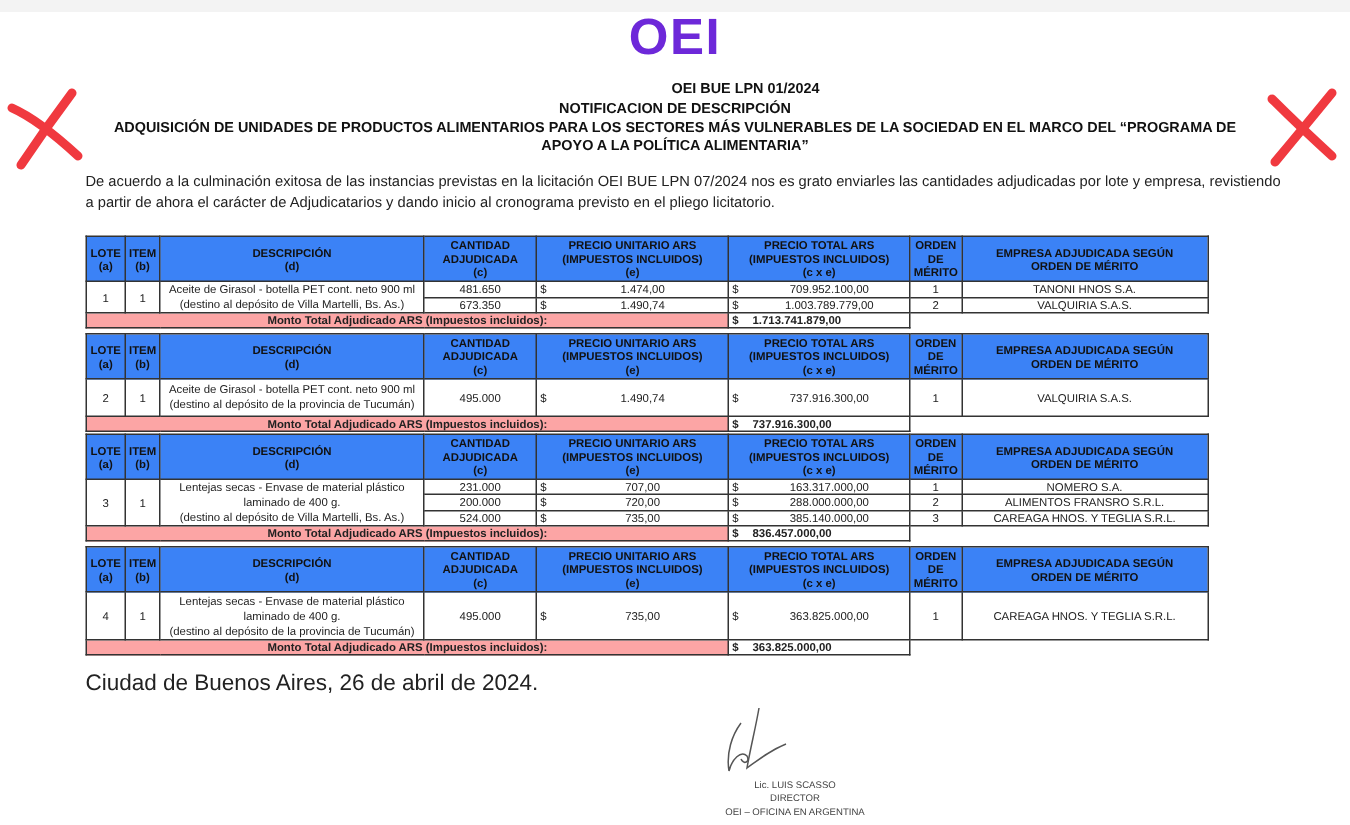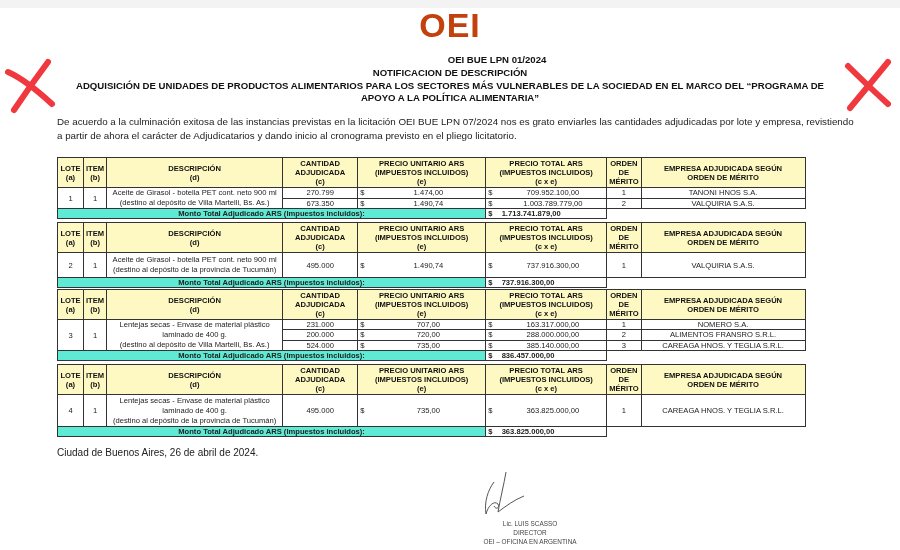--- a/index.html
+++ b/index.html
@@ -4,55 +4,55 @@
 <style>
   html, body { margin: 0; padding: 0; }
   body {
     width: 900px; height: 550px; overflow: hidden; background: #ffffff;
     font-family: "Liberation Sans", sans-serif; color: #111; position: relative;
   }
   .topband { position: absolute; left: 0; top: 0; width: 900px; height: 8px; background: #f3f3f3; }
   .logo {
     position: absolute; left: 0; width: 900px; top: 6px; text-align: center;
     font-family: "Liberation Sans", sans-serif; font-weight: bold; font-size: 34px;
-    color: #c2410c; letter-spacing: 1px;
+    color: #6d28d9; letter-spacing: 1px;
   }
   .hdr { position: absolute; left: 0; width: 900px; text-align: center; font-weight: bold; font-size: 9.6px; color: #111; }
   .hdr1 { top: 54px; padding-left: 47px; }
   .hdr2 { top: 67px; }
   .hdr3 { top: 80px; left: 60px; width: 780px; line-height: 12px; }
   .intro {
     position: absolute; left: 57px; top: 115px; width: 800px; font-size: 9.8px; line-height: 14px; color: #222;
   }
   .xmark { position: absolute; }
   .xmark.left { left: 4px; top: 58px; }
   .xmark.right { left: 842px; top: 58px; }
 
   table.lot {
     position: absolute; left: 57px; border-collapse: collapse; font-size: 7.6px; color: #222;
     table-layout: fixed;
   }
   table.lot td, table.lot th { border: 1px solid #333; padding: 0 2px; }
   table.lot th {
-    background: #fef9c3; font-weight: bold; text-align: center; line-height: 9px; font-size: 7.6px; color: #111;
+    background: #3b82f6; font-weight: bold; text-align: center; line-height: 9px; font-size: 7.6px; color: #111;
   }
   table.lot .c { text-align: center; }
   table.lot .dol { border-right: none; text-align: left; }
   table.lot .amt { border-left: none; text-align: center; }
-  table.lot tr.total td.label { background: #5eead4; text-align: center; font-weight: bold; }
+  table.lot tr.total td.label { background: #fca5a5; text-align: center; font-weight: bold; }
   table.lot tr.total td.tot-dol { border-right: none; font-weight: bold; text-align: left; }
   table.lot tr.total td.tot-amt { border-left: none; font-weight: bold; text-align: left; }
   table.lot tr.total td.blank { border: none; background: transparent; }
   .col-lote { width: 26px; } .col-item { width: 22px; } .col-desc { width: 176px; }
   .col-cant { width: 75px; } .col-pu-d { width: 14px; } .col-pu-a { width: 114px; }
   .col-pt-d { width: 14px; } .col-pt-a { width: 107px; } .col-orden { width: 34px; } .col-emp { width: 164px; }
 
   #t1 { top: 157px; } #t2 { top: 222px; } #t3 { top: 289px; } #t4 { top: 364px; }
 
-  .date { position: absolute; left: 57px; top: 447px; font-size: 10px; color: #222; }
+  .date { position: absolute; left: 57px; top: 447px; font-size: 15px; color: #222; }
   .sig { position: absolute; left: 472px; top: 470px; }
   .sigtext { position: absolute; left: 440px; width: 180px; text-align: center; font-size: 6.4px; color: #444; line-height: 9px; }
   .sigtext.l1 { top: 519px; } .sigtext.l2 { top: 528px; } .sigtext.l3 { top: 537px; }
 </style>
 </head>
 <body>
 
 <div class="topband"></div>
 
 <div class="logo">OEI</div>
@@ -94,21 +94,21 @@
           <th><span>CANTIDAD</span><br><span>ADJUDICADA</span><br><span>(c)</span></th>
           <th colspan="2"><span>PRECIO UNITARIO ARS</span><br><span>(IMPUESTOS INCLUIDOS)</span><br><span>(e)</span></th>
           <th colspan="2"><span>PRECIO TOTAL ARS</span><br><span>(IMPUESTOS INCLUIDOS)</span><br><span>(c x e)</span></th>
           <th><span>ORDEN</span><br><span>DE</span><br><span>MÉRITO</span></th>
           <th><span>EMPRESA ADJUDICADA SEGÚN</span><br><span>ORDEN DE MÉRITO</span></th>
         </tr>
         <tr style="height:10px">
           <td class="c" rowspan="2">1</td>
           <td class="c" rowspan="2">1</td>
           <td class="c" rowspan="2" style="line-height:10px"><span>Aceite de Girasol - botella PET cont. neto 900 ml</span><br><span>(destino al depósito de Villa Martelli, Bs. As.)</span></td>
-          <td class="c">270.799</td>
+          <td class="c">481.650</td>
           <td class="dol">$</td>
           <td class="amt">1.474,00</td>
           <td class="dol">$</td>
           <td class="amt">709.952.100,00</td>
           <td class="c">1</td>
           <td class="c">TANONI HNOS S.A.</td>
         </tr>
         <tr style="height:10px">
           <td class="c">673.350</td>
           <td class="dol">$</td>

